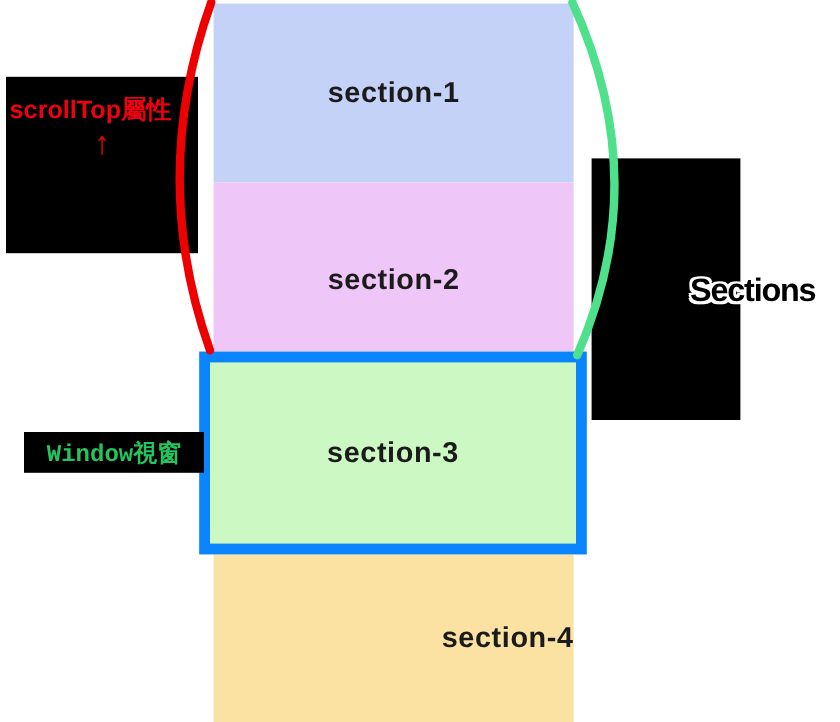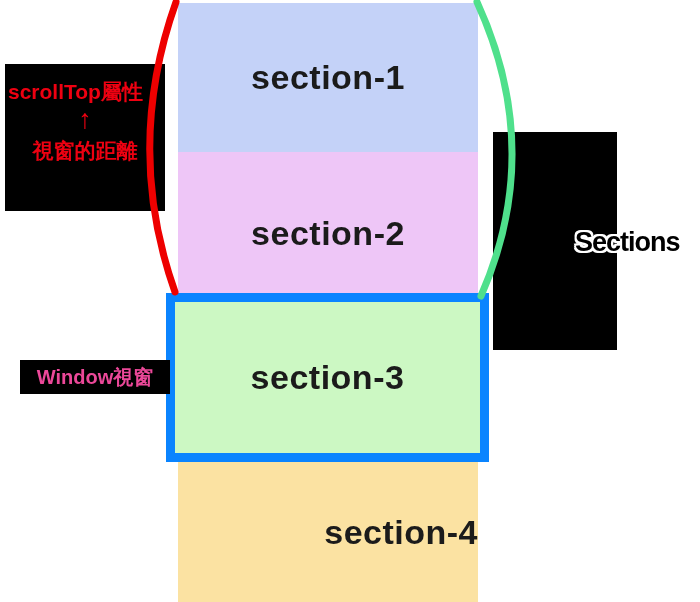--- a/index.html
+++ b/index.html
@@ -2,21 +2,21 @@
 <html><head>
 <meta charset="utf-8">
 <style>
   html,body { margin:0; padding:0; background:#ffffff; }
   .canvas {
     position:relative; width:700px; height:602px; background:#ffffff;
     font-family:"Liberation Sans","DejaVu Sans",sans-serif; overflow:hidden;
   }
   .section {
     position:absolute; display:flex; align-items:center; justify-content:center;
-    font-size:34px; font-weight:600; color:#1b1b1b; letter-spacing:0.5px;
+    font-size:24px; font-weight:600; color:#1b1b1b; letter-spacing:0.5px;
   }
   .sec1 { left:178px; top:3px;   width:300px; height:149px; }
   .sec2 { left:178px; top:152px; width:300px; height:163px; }
   .sec4 { left:178px; top:462px; width:300px; height:140px;justify-content:flex-end; }
   .window-box {
     position:absolute; left:166px; top:293px; width:305px; height:151px;
     border:9px solid #0a84ff; z-index:1;
   }
   .note-box { position:absolute; background:#000000; z-index:2; }
   .scrolltop-box {
@@ -60,24 +60,23 @@
     <span>section-3</span>
   </div>
 
   <div class="section sec4" style="background-color: rgb(251, 226, 162);">
     <span>section-4</span>
   </div>
 
   <div class="note-box scrolltop-box" style="color: rgb(238, 0, 17);">
     <div class="st-title">scrollTop屬性</div>
     <div class="st-arrow">↑</div>
-    <div class="st-line">視窗的距離</div>
   </div>
 
-  <div class="note-box window-label-box" style="color: #ec4899;">
+  <div class="note-box window-label-box" style="color: #22c55e; font-family: Liberation Mono, monospace;">
     <span>Window視窗</span>
   </div>
 
   <div class="note-box right-box"></div>
   <div class="right-label">Sections</div>
 
   <svg class="overlay" width="700" height="602" viewBox="0 0 700 602">
     <path d="M 176 2 Q 124 148 175 292" fill="none" stroke-width="7" stroke-linecap="round" style="stroke: rgb(238, 0, 0);"></path>
     <path d="M 477 2 Q 545 150 481 296" fill="none" stroke-width="7" stroke-linecap="round" style="stroke: rgb(79, 224, 140);"></path>
   </svg>

